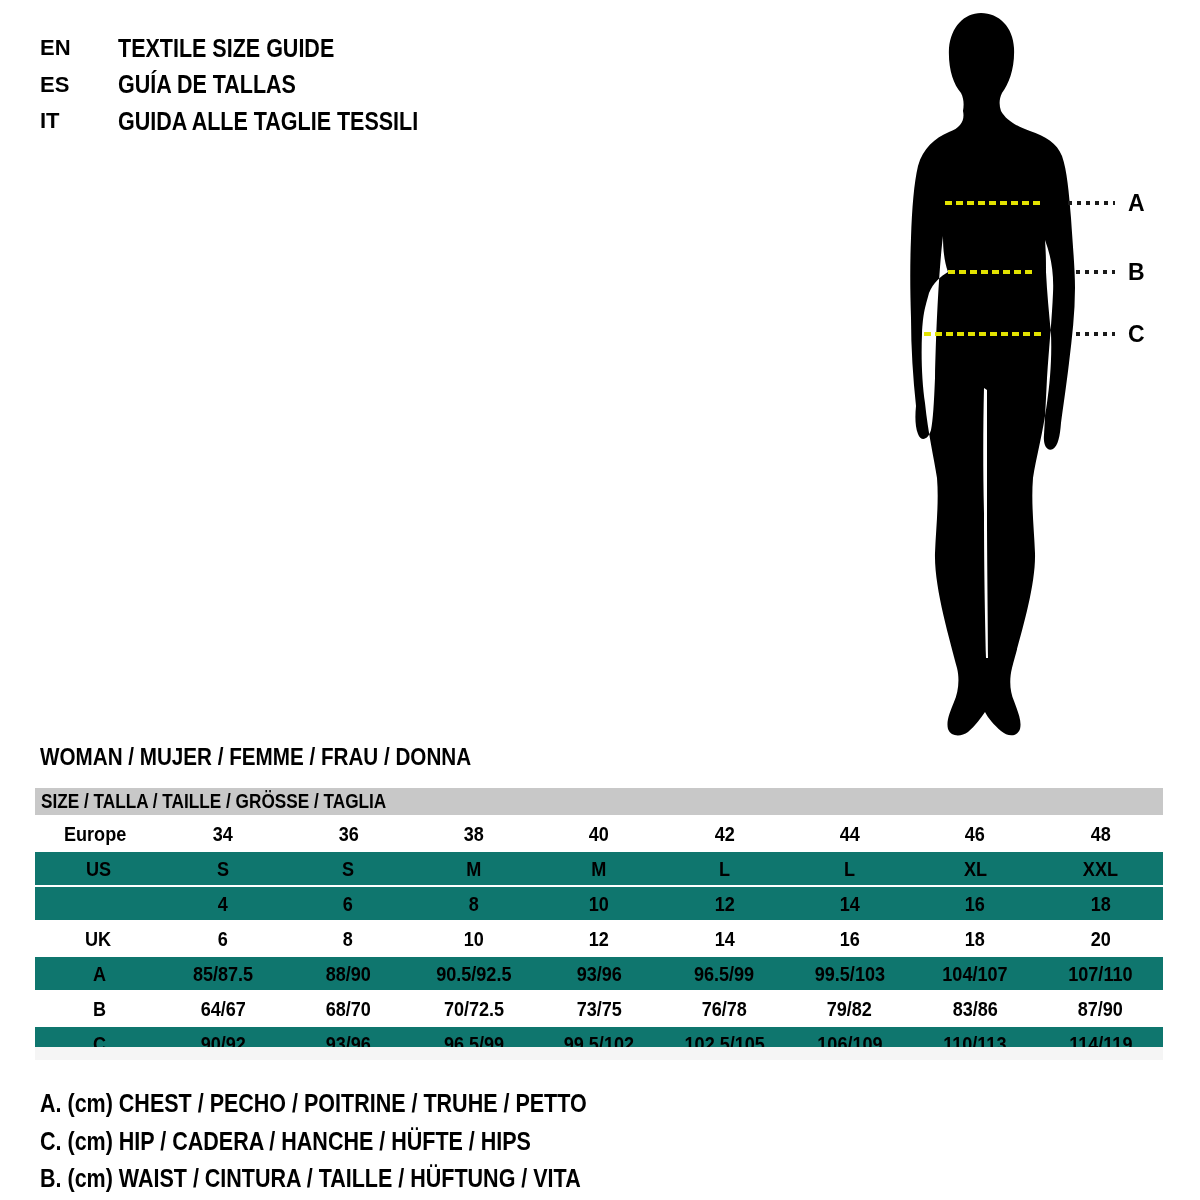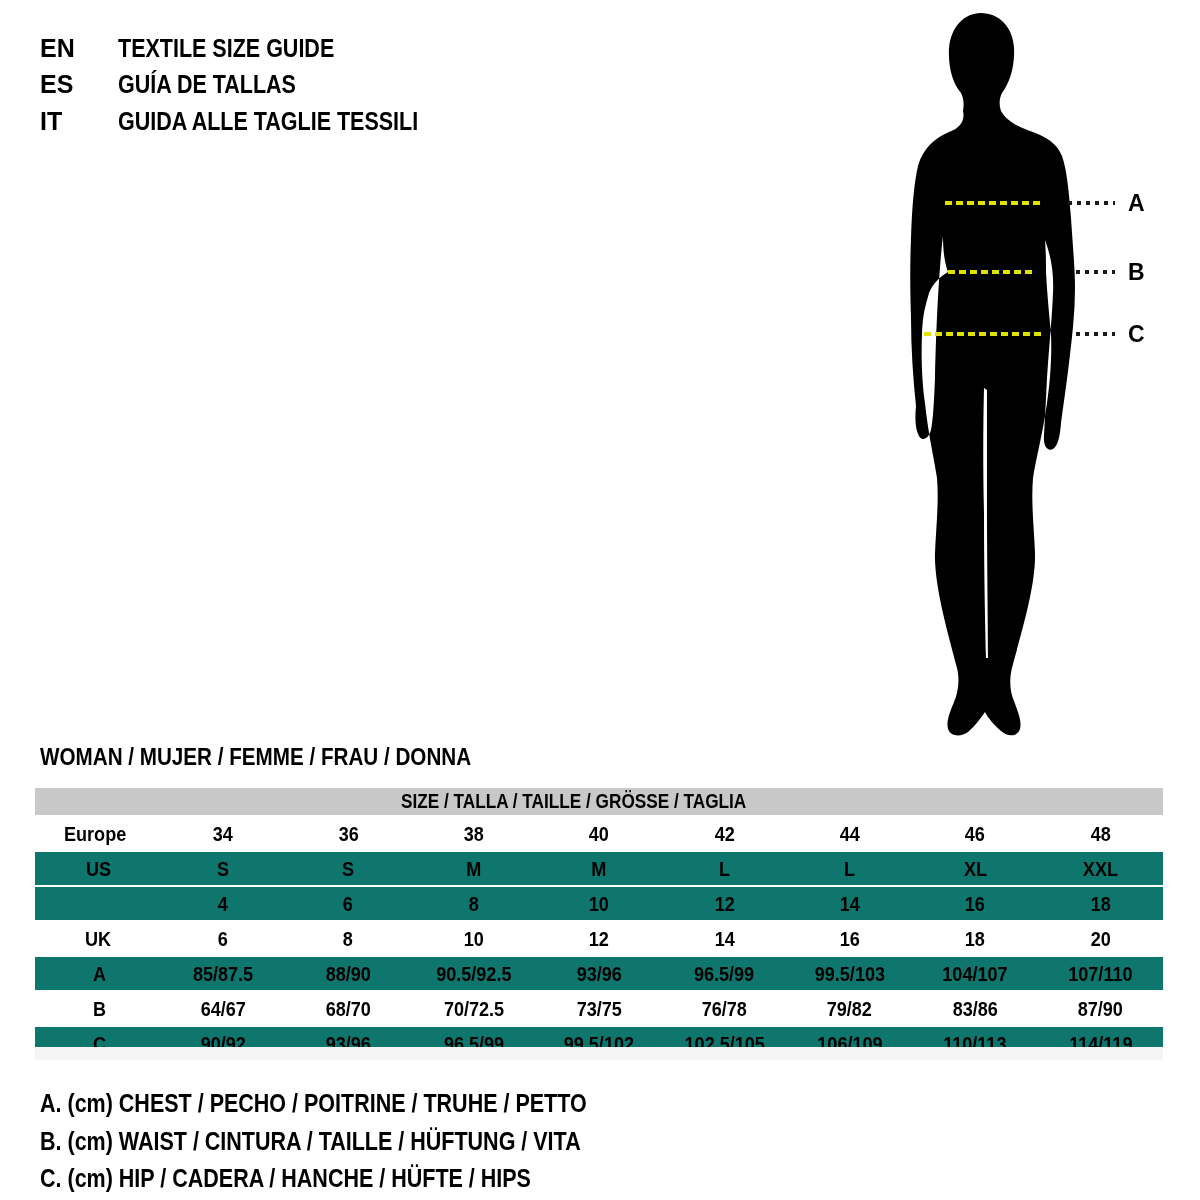--- a/index.html
+++ b/index.html
@@ -7,42 +7,42 @@
     position:relative;width:1200px;height:1200px;background:#ffffff;
     font-family:"Liberation Sans","DejaVu Sans",sans-serif;
     color:#000;overflow:hidden;
   }
   .cx{display:inline-block;transform:scaleX(0.86);transform-origin:0 50%;white-space:nowrap;}
   .cxc{display:inline-block;transform:scaleX(0.86);transform-origin:50% 50%;white-space:nowrap;}
 
   
   .lang-block{position:absolute;left:40px;top:30px;}
   .lang-row{display:flex;height:36.6px;align-items:center;}
-  .lang-code{width:78px;font-weight:bold;font-size:25px;flex:0 0 78px;}
+  .lang-code{width:78px;font-weight:bold;font-size:22px;flex:0 0 78px;}
   .lang-text{font-weight:bold;font-size:25px;}
 
   
   .figure-svg{position:absolute;left:903px;top:8px;width:176px;height:735px;}
 
   
   .yellow-line{position:absolute;height:4px;z-index:3;
     background:repeating-linear-gradient(90deg,var(--yl) 0 7px,transparent 7px 11px);}
   .dot-line{position:absolute;height:4px;z-index:3;
     background:repeating-linear-gradient(90deg,#1a1a1a 0 4px,transparent 4px 9px);}
   .marker-label{position:absolute;font-weight:bold;font-size:23px;z-index:3;}
 
   
   .section-title{position:absolute;left:40px;top:743px;font-weight:bold;font-size:24px;}
 
   
   .size-table{position:absolute;left:35px;top:788px;width:1128px;border-collapse:collapse;table-layout:fixed;}
   .size-table td{font-weight:bold;font-size:21px;text-align:center;padding:0;height:33px;border-bottom:2px solid #fff;}
   .size-table td.lbl{text-align:center;padding-left:6px;width:160px;}
   .size-table tr.shaded td{background:#0f766e;}
-  .size-table td.hdr{background:#c8c8c8;height:27px;text-align:center;padding-left:6px;font-size:20px;}
+  .size-table td.hdr{background:#c8c8c8;height:27px;text-align:left;padding-left:6px;font-size:20px;}
   .substrip{position:absolute;left:35px;top:1047px;width:1128px;height:13px;background:#f5f5f5;}
 
   
   .legend{position:absolute;left:40px;top:1085px;}
   .legend-row{height:37.5px;display:flex;align-items:center;font-weight:bold;font-size:25px;}
 </style>
 </head>
 <body>
 
 <div class="page">
@@ -226,20 +226,20 @@
         </tr>
       </tbody>
   </table>
   <div class="substrip"></div>
 
   <div class="legend">
     <div class="legend-row">
       <span class="cx">A. (cm) CHEST / PECHO / POITRINE / TRUHE / PETTO</span>
     </div>
     <div class="legend-row">
+      <span class="cx">C. (cm) HIP / CADERA / HANCHE / HÜFTE / HIPS</span>
+    </div>
+    <div class="legend-row">
       <span class="cx">B. (cm) WAIST / CINTURA / TAILLE / HÜFTUNG / VITA</span>
     </div>
-    <div class="legend-row">
-      <span class="cx">C. (cm) HIP / CADERA / HANCHE / HÜFTE / HIPS</span>
-    </div>
   </div>
 
 </div>
 
 </body></html>

